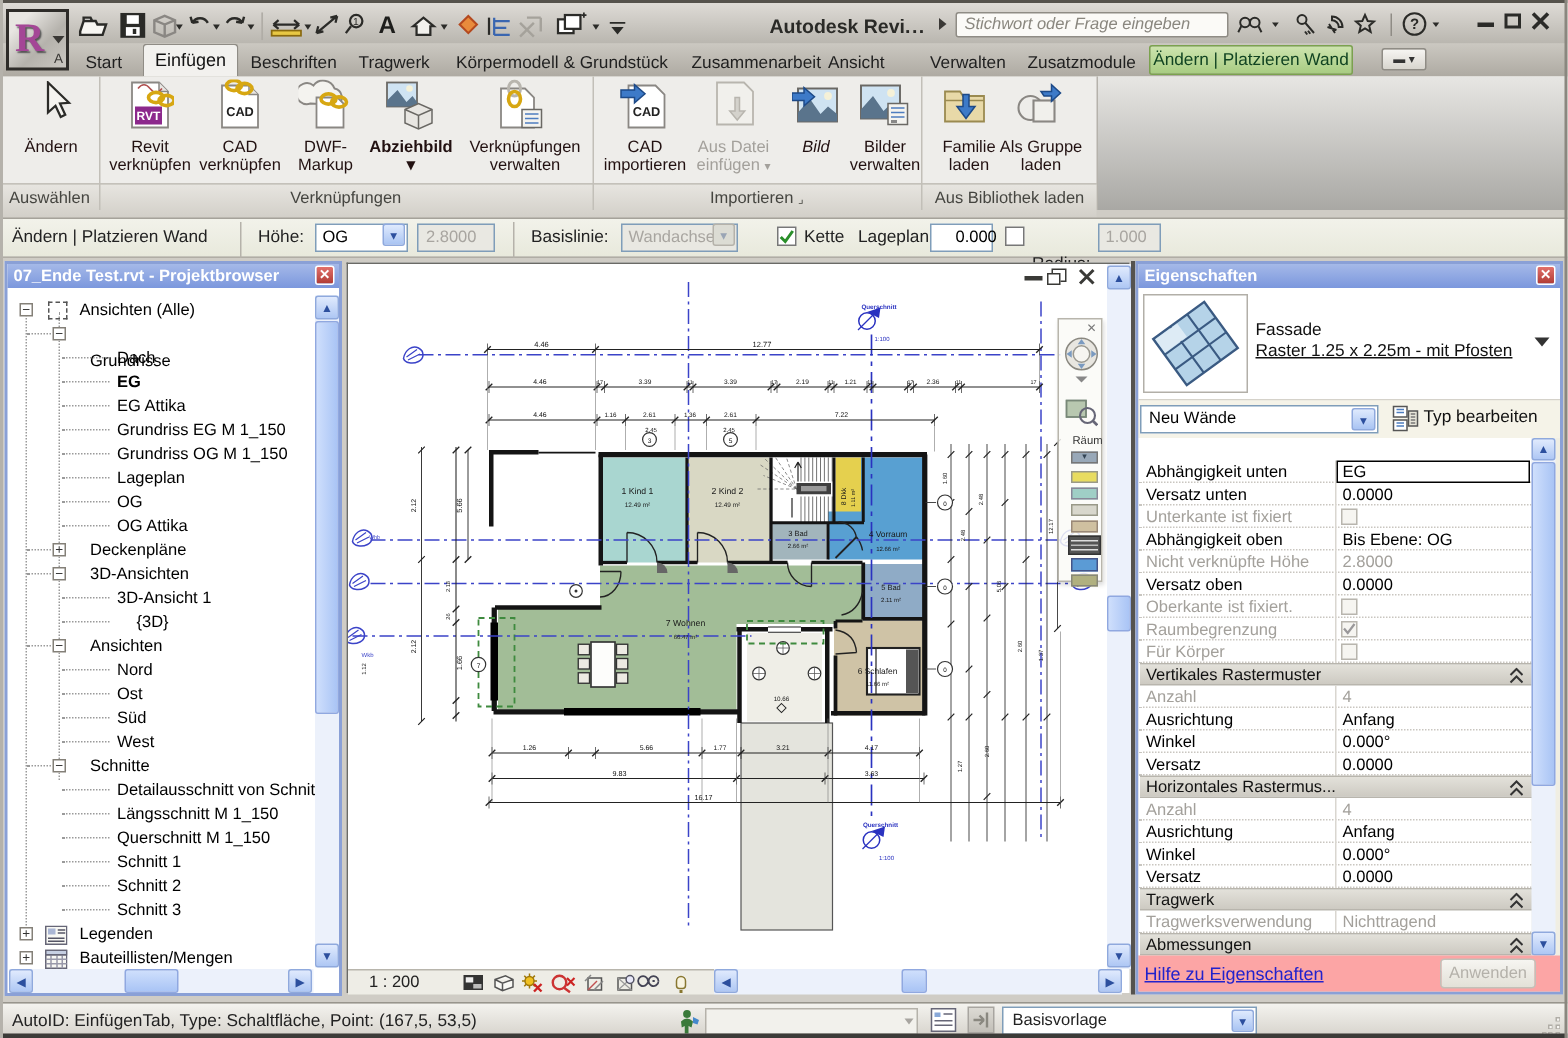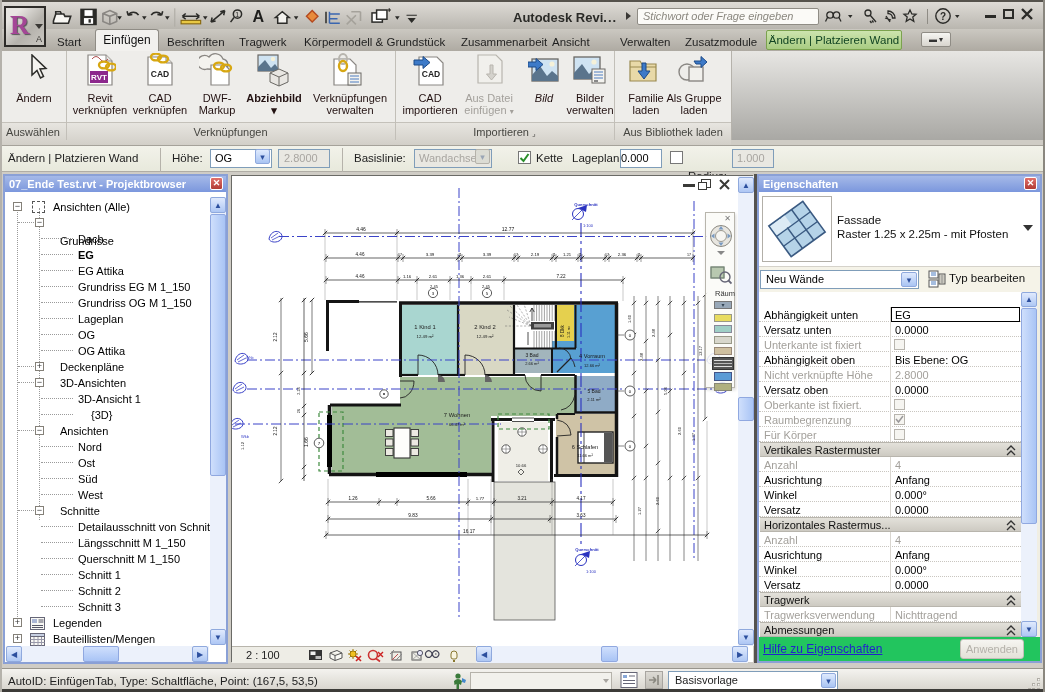--- a/index.html
+++ b/index.html
@@ -252,21 +252,21 @@
   <div class="combo" style="left:210px;top:3px;width:62px;height:19px;"><span style="padding-left:4px;">OG</span><span class="chev" style="right:1px;top:-1px;width:15px;height:15px;text-align:center;font-size:9px;color:#2c4f9e;line-height:14px;">▾</span></div>
   <div class="combo" style="left:278px;top:3px;width:52px;height:19px;background:#e9e8e2;color:#a8a5a0;"><span style="padding-left:5px;">2.8000</span></div>
   <div class="abs" style="left:342px;top:2px;width:1px;height:24px;background:#b5b2aa;"></div>
   <div class="abs" style="left:354px;top:6px;">Basislinie:</div>
   <div class="combo" style="left:414px;top:3px;width:78px;height:19px;background:#e9e8e2;color:#a8a5a0;"><span style="padding-left:4px;">Wandachse</span><span class="chev" style="right:1px;top:-1px;width:15px;height:15px;text-align:center;font-size:9px;color:#9aa5b5;line-height:14px;background:#dcdcd4;border-color:#b5b2aa;">▾</span></div>
   <div class="abs" style="left:518px;top:5px;width:13px;height:13px;background:#fff;border:1px solid #777;"><svg width="11" height="11">
         <path d="M1.5,6 4.5,9 9.5,2" stroke="#2a8f2a" stroke-width="2" fill="none"></path>
       </svg></div>
   <div class="abs" style="left:536px;top:6px;">Kette</div>
   <div class="abs" style="left:572px;top:6px;">Lageplan:</div>
-  <div class="combo" style="left:620px;top:3px;width:42px;height:19px;"><span style="padding-left:0;">0.000</span></div>
+  <div class="combo" style="left:620px;top:3px;width:42px;height:19px;"><span style="padding-left:16px;">0.000</span></div>
   <div class="abs" style="left:670px;top:5px;width:13px;height:13px;background:#fff;border:1px solid #777;"></div>
   <div class="abs" style="left:688px;top:24px;">Radius:</div>
   <div class="combo" style="left:732px;top:3px;width:42px;height:19px;background:#e9e8e2;color:#a8a5a0;"><span style="padding-left:4px;">1.000</span></div>
 </div>
 <div id="browser" class="abs">
     <div id="browtitle" class="abs">07_Ende Test.rvt - Projektbrowser</div>
 <div class="xbtn" style="right:3px;top:1px;">✕</div>
 <div id="tree" class="abs" style="left:0;top:18px;width:206px;height:452px;overflow:hidden;">
 <div class="abs" style="left:12px;top:13px;width:1px;height:412px;border-left:1px dotted #9a9a9a;"></div>
 <div class="abs" style="left:34px;top:14px;width:1px;height:312px;border-left:1px dotted #9a9a9a;"></div>
@@ -760,21 +760,21 @@
  <div class="abs" style="left:8px;top:170px;width:18px;height:8px;background:#b0b080;border:1px solid #887;"></div>
 </div>
 
 <div class="abs" style="left:506px;top:0px;width:16px;height:470px;background:#ecf1fb;">
  <div class="sbbtn" style="left:0;top:1px;width:16px;height:16px;font-size:8px;line-height:15px;">▲</div>
  <div class="sbthumb" style="left:0;top:221px;width:16px;height:24px;"></div>
  <div class="sbbtn" style="left:0;top:453px;width:16px;height:16px;font-size:8px;line-height:15px;">▼</div>
 </div>
 
 <div class="abs" style="left:0;top:470px;width:244px;height:17px;background:#eeede6;border-top:1px solid #b8b5ac;">
- <div class="abs" style="left:14px;top:2px;font-size:11px;color:#222;">2 : 100</div>
+ <div class="abs" style="left:14px;top:2px;font-size:11px;color:#222;">1 : 200</div>
  <svg class="abs" style="left:76px;top:1px;" width="168" height="15" viewBox="0 0 168 15">
   <rect x="1" y="2" width="13" height="10" fill="#333"></rect>
         <rect x="2.5" y="3.5" width="5" height="3.5" fill="#eee"></rect>
         <rect x="7.5" y="8" width="5.5" height="3" fill="#bbb"></rect>
   <path d="M22,5 l7,-2.5 5,2.5 0,5 -7,2.5 -5,-2.5 z M22,5 l5,2.5 7,-2.5 M27,7.5 l0,5" fill="#f8f8f4" stroke="#555" stroke-width="1"></path>
   <circle cx="45" cy="6" r="3" fill="#f0c020" stroke="#a07808"></circle>
         <path d="M45,1 v2 M45,9 v2 M40,6 h2 M48,6 h2 M41.5,2.5 l1.4,1.4 M47,8 l1.6,1.6 M41.5,9.5 l1.4,-1.4 M47,4 l1.6,-1.6" stroke="#a07808"></path>
         <path d="M48,8 l5,5 M53,8 l-5,5" stroke="#cc2222" stroke-width="1.6"></path>
   <circle cx="65" cy="7" r="4.5" fill="none" stroke="#cc3333" stroke-width="1.6"></circle>
         <path d="M68,10.5 l4,3" stroke="#cc3333" stroke-width="1.6"></path>
@@ -805,21 +805,21 @@
 <div class="abs" style="left:3px;top:20px;width:70px;height:66px;background:#fff;border:1px solid #b2afa8;">
   <svg width="68" height="64" viewBox="0 0 68 64">
         <g transform="rotate(-36 34 32)">
           <rect x="13" y="13" width="42" height="38" fill="#b5d3e8" stroke="#3a5a82" stroke-width="1.6"></rect>
           <path d="M27,13 l0,38 M41,13 l0,38 M13,26 l42,0 M13,38 l42,0" stroke="#3a5a82" stroke-width="1.4"></path>
           <path d="M14,14 l18,0 0,11 -18,0 z" fill="#ddebf5" stroke="none"></path>
         </g>
       </svg>
 </div>
 <div class="abs" style="left:78px;top:38px;font-size:11.5px;color:#111;">Fassade</div>
-<div class="abs" style="left:78px;top:52px;font-size:11.5px;color:#111;">Raster 1.25 x 2.25m - mit Pfosten</div>
+<div class="abs" style="left:78px;top:52px;font-size:11.5px;color:#111;text-decoration:underline;">Raster 1.25 x 2.25m - mit Pfosten</div>
 <div class="abs" style="left:264px;top:49px;width:0;height:0;border-left:5px solid transparent;border-right:5px solid transparent;border-top:6px solid #333;"></div>
 
 <div class="abs" style="left:0;top:91px;width:281px;height:25px;background:#f5f3e8;"></div>
 <div class="combo" style="left:1px;top:94px;width:159px;height:19px;"><span style="padding-left:5px;">Neu Wände</span>
   <span class="chev" style="position:absolute;right:1px;top:1px;width:16px;height:15px;text-align:center;font-size:9px;color:#2c4f9e;line-height:14px;">▾</span></div>
 <svg class="abs" style="left:169px;top:94px;" width="18" height="18" viewBox="0 0 18 18">
       <rect x="1" y="1" width="9" height="7" fill="#fff" stroke="#555"></rect>
       <rect x="1" y="10" width="9" height="7" fill="#fff" stroke="#555"></rect>
       <path d="M3,3 l5,0 M3,5 l5,0 M3,12 l5,0 M3,14 l5,0" stroke="#4d7dc0"></path>
       <rect x="11" y="4" width="6" height="10" fill="#e8e6da" stroke="#555"></rect>
@@ -916,21 +916,21 @@
           <path d="M1,5 L5,1 L9,5 M1,10 L5,6 L9,10" stroke="#333" stroke-width="1.3" fill="none"></path>
         </svg></div>
 </div>
 
 <div class="abs" style="left:262px;top:116px;width:16px;height:345px;background:#ecf1fb;">
  <div class="sbbtn" style="left:0;top:0;width:16px;height:15px;font-size:8px;line-height:14px;">▲</div>
  <div class="sbthumb" style="left:0;top:16px;width:16px;height:216px;"></div>
  <div class="sbbtn" style="left:0;top:329px;width:16px;height:16px;font-size:8px;line-height:15px;">▼</div>
 </div>
 
-<div class="abs" style="left:0;top:461px;width:281px;height:24px;background:#22c55e;">
+<div class="abs" style="left:0;top:461px;width:281px;height:24px;background:#fca5a5;">
  <div class="abs" style="left:4px;top:5px;font-size:12px;color:#2222cc;text-decoration:underline;">Hilfe zu Eigenschaften</div>
  <div class="abs" style="left:201px;top:2px;width:64px;height:20px;background:linear-gradient(#f6f5f1,#e3e1d8);border:1px solid #c3c0b8;border-radius:3px;font-size:11px;color:#b4b1aa;text-align:center;line-height:19px;">Anwenden</div>
 </div>
 </div>
 <div id="statusbar" class="abs">
   <div class="abs" style="left:8px;top:6px;">AutoID: EinfügenTab, Type: Schaltfläche, Point: (167,5, 53,5)</div>
   <svg class="abs" style="left:451px;top:3px;" width="17" height="18" viewBox="0 0 17 18">
       <circle cx="7" cy="4" r="2.6" fill="#3a7a3a"></circle>
       <path d="M3,9 q4,-4 8,0 l-1,4 -2,-1 0,5 -2.5,0 0,-5 -2,1 z" fill="#3a7a3a"></path>
       <path d="M11,6 l4,2 -1,3 -3,-1" fill="#4488cc"></path>

